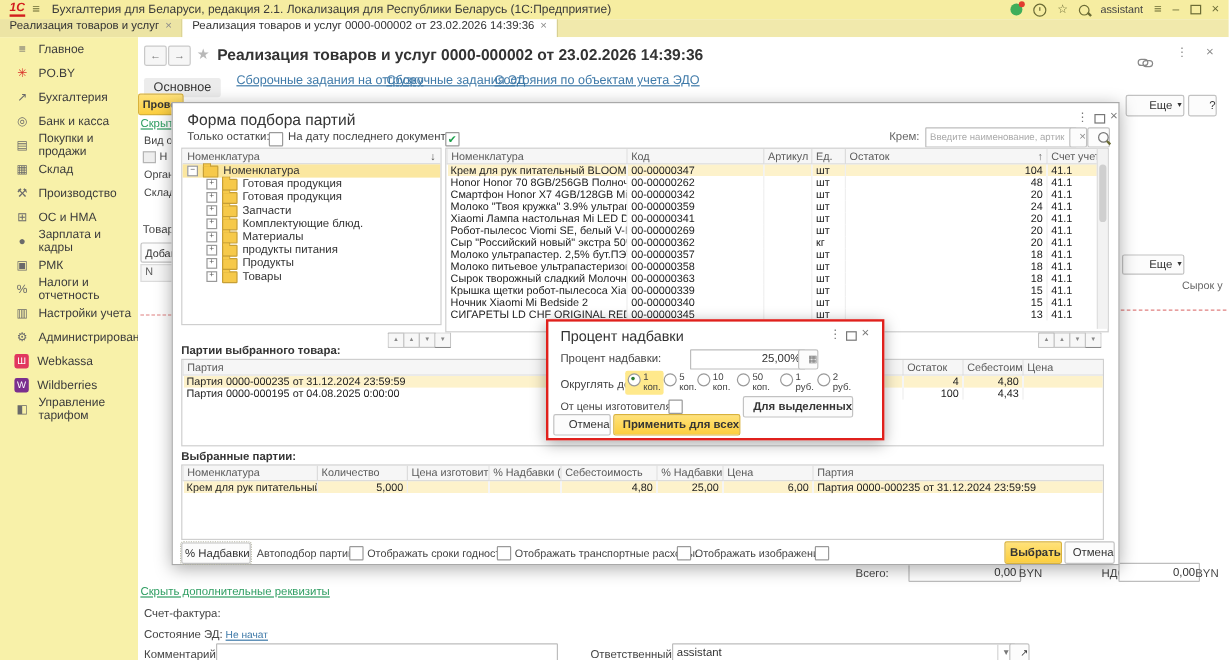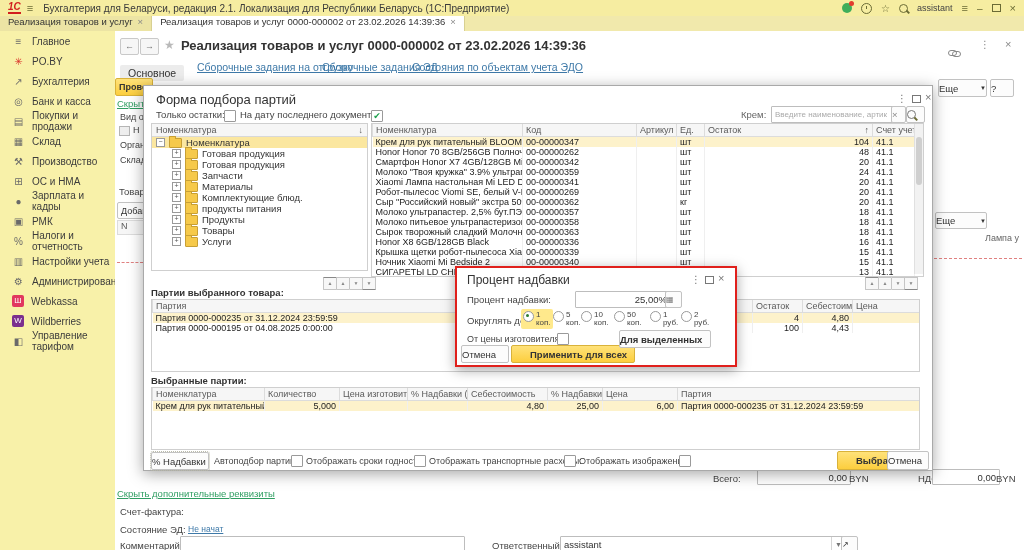--- a/index.html
+++ b/index.html
@@ -31,22 +31,22 @@
   
   #main{position:absolute;left:115px;top:31px;width:909px;height:519px;background:#fff;}
   .navbtn{position:absolute;width:17px;height:15px;border:1px solid #c9c9c9;border-radius:2px;background:#f6f6f6;
     font-size:9px;color:#777;text-align:center;line-height:14px;}
   .doc-title{font-size:13px;font-weight:bold;color:#333;}
   .tlink{font-size:10.5px;color:#3e79a8;text-decoration:underline;white-space:nowrap;}
   .glink{font-size:9.5px;color:#2f9e62;text-decoration:underline;white-space:nowrap;}
   .tab-osn{position:absolute;background:#ececec;border-radius:2px;font-size:10.5px;color:#333;padding:2px 8px;}
   .ghost{position:absolute;top:77px;height:16px;border:1px solid #cccccc;border-bottom:none;border-radius:3px 3px 0 0;background:#f4f4f4;}
   .btn{border:1px solid #c2c2c2;border-radius:2px;background:#fcfcfc;font-size:9.5px;color:#333;
-    display:inline-flex;align-items:center;justify-content:space-between;white-space:nowrap;}
-  .btn.yellow{background:linear-gradient(#ffe27a,#fcce3e);border-color:#d9b23a;font-weight:bold;padding-left:18px;}
+    display:inline-flex;align-items:center;justify-content:flex-end;white-space:nowrap;}
+  .btn.yellow{background:linear-gradient(#ffe27a,#fcce3e);border-color:#d9b23a;font-weight:bold;}
   .clip{overflow:hidden;white-space:nowrap;}
   .small-lbl{font-size:9.5px;color:#444;white-space:nowrap;}
   .hdr-lbl{font-size:9px;color:#666;white-space:nowrap;}
   .redline{position:absolute;border-top:1px dashed #e08080;height:0;}
   .fieldbox{position:absolute;border:1px solid #bdbdbd;border-radius:1px;background:#fff;font-size:9.5px;color:#333;
     display:flex;align-items:center;padding:0 3px;}
   .fieldbox .val-r{margin-left:auto;}
   .dd{margin-left:auto;color:#777;font-size:7px;border-left:1px solid #d5d5d5;padding-left:3px;height:100%;display:flex;align-items:center;}
   
   #bdlg{position:absolute;left:143px;top:85px;width:788px;height:384px;background:#fff;border:1px solid #a9a9a9;
@@ -218,21 +218,21 @@
   <span class="abs small-lbl clip" style="left:4px;top:155px;width:24px;font-size:9.5px;">Товары</span>
   <div class="abs btn clip" style="left:2px;top:171px;width:26px;height:15px;justify-content:flex-start;padding-left:3px;font-size:9px;">Добав</div>
   <div class="abs" style="left:2px;top:189px;width:26px;height:13px;background:#f6f6f6;border:1px solid #dcdcdc;font-size:9px;color:#5a5a5a;padding-left:3px;">N</div>
   <div class="redline" style="left:2px;top:231px;width:26px;"></div>
 
   
   <div class="abs btn" style="left:820px;top:181px;width:50px;height:15px;">
     <span>Еще</span>
       <span style="font-size:6px;margin-left:3px;">▼</span>
     </div>
-  <div class="abs hdr-lbl" style="left:870px;top:202px;">Лампа у</div>
+  <div class="abs hdr-lbl" style="left:870px;top:202px;">Сырок у</div>
   <div class="redline" style="left:819px;top:227px;width:88px;"></div>
 
   
   <span class="abs small-lbl" style="left:598px;top:442px;">Всего:</span>
   <div class="fieldbox" style="left:642px;top:438px;width:86px;height:14px;">
     <span class="val-r">0,00</span>
     </div>
   <span class="abs small-lbl" style="left:734px;top:442px;">BYN</span>
   <span class="abs small-lbl" style="left:780px;top:442px;padding-left:23px;">НДС (в т.ч.):</span>
   <div class="fieldbox" style="left:817px;top:438px;width:60px;height:14px;">
@@ -299,46 +299,41 @@
           <span class="clip">Готовая продукция</span>
         </div>
         <div class="trow" style="padding-left: 20px;">
           <span class="expander">+</span>
           <span class="fold"></span>
           <span class="clip">Запчасти</span>
         </div>
         <div class="trow" style="padding-left: 20px;">
           <span class="expander">+</span>
           <span class="fold"></span>
+          <span class="clip">Комплектующие блюд.</span>
+        </div>
+        <div class="trow" style="padding-left: 20px;">
+          <span class="expander">+</span>
+          <span class="fold"></span>
           <span class="clip">Материалы</span>
         </div>
         <div class="trow" style="padding-left: 20px;">
           <span class="expander">+</span>
           <span class="fold"></span>
-          <span class="clip">Комплектующие блюд.</span>
-        </div>
-        <div class="trow" style="padding-left: 20px;">
-          <span class="expander">+</span>
-          <span class="fold"></span>
           <span class="clip">продукты питания</span>
         </div>
         <div class="trow" style="padding-left: 20px;">
           <span class="expander">+</span>
           <span class="fold"></span>
           <span class="clip">Продукты</span>
         </div>
         <div class="trow" style="padding-left: 20px;">
           <span class="expander">+</span>
           <span class="fold"></span>
           <span class="clip">Товары</span>
-        </div>
-        <div class="trow" style="padding-left: 20px;">
-          <span class="expander">+</span>
-          <span class="fold"></span>
-          <span class="clip">Услуги</span>
         </div>
       </div>
   </div>
 
   <div class="panel" style="left:227px;top:37px;width:551px;height:152px;">
     <table class="tbl" id="item-table" style="width:542px;">
         <colgroup>
           <col style="width: 150px;">
           <col style="width: 114px;">
           <col style="width: 40px;">
@@ -428,28 +423,20 @@
             <td>шт</td>
             <td class="num">18</td>
             <td>41.1</td>
           </tr>
           <tr>
             <td class="clip">Сырок творожный сладкий Молочный Мир с изюмом и ароматом ван..</td>
             <td>00-00000363</td>
             <td></td>
             <td>шт</td>
             <td class="num">18</td>
-            <td>41.1</td>
-          </tr>
-          <tr>
-            <td class="clip">Honor X8 6GB/128GB Black</td>
-            <td>00-00000336</td>
-            <td></td>
-            <td>шт</td>
-            <td class="num">16</td>
             <td>41.1</td>
           </tr>
           <tr>
             <td class="clip">Крышка щетки робот-пылесоса Xiaomi Mi Robot Vacuum LDS White</td>
             <td>00-00000339</td>
             <td></td>
             <td>шт</td>
             <td class="num">15</td>
             <td>41.1</td>
           </tr>

